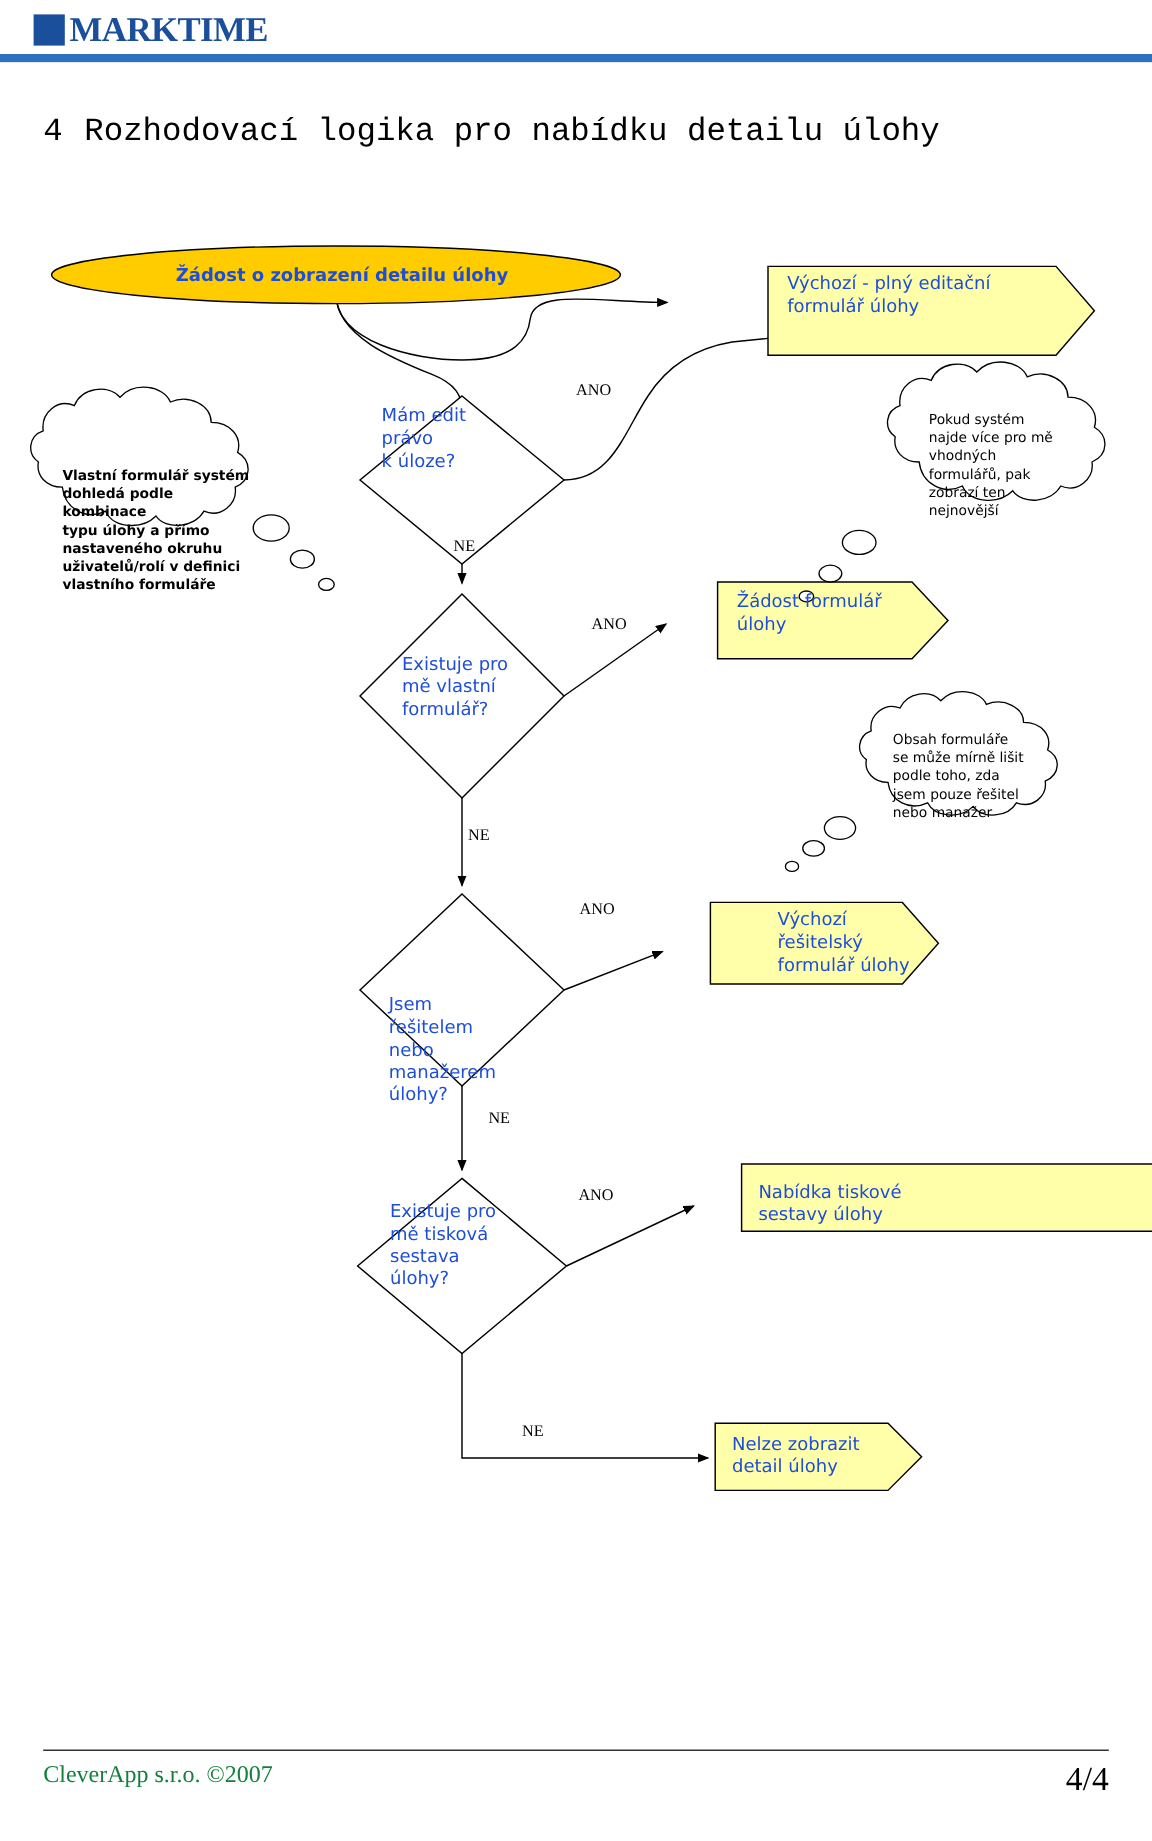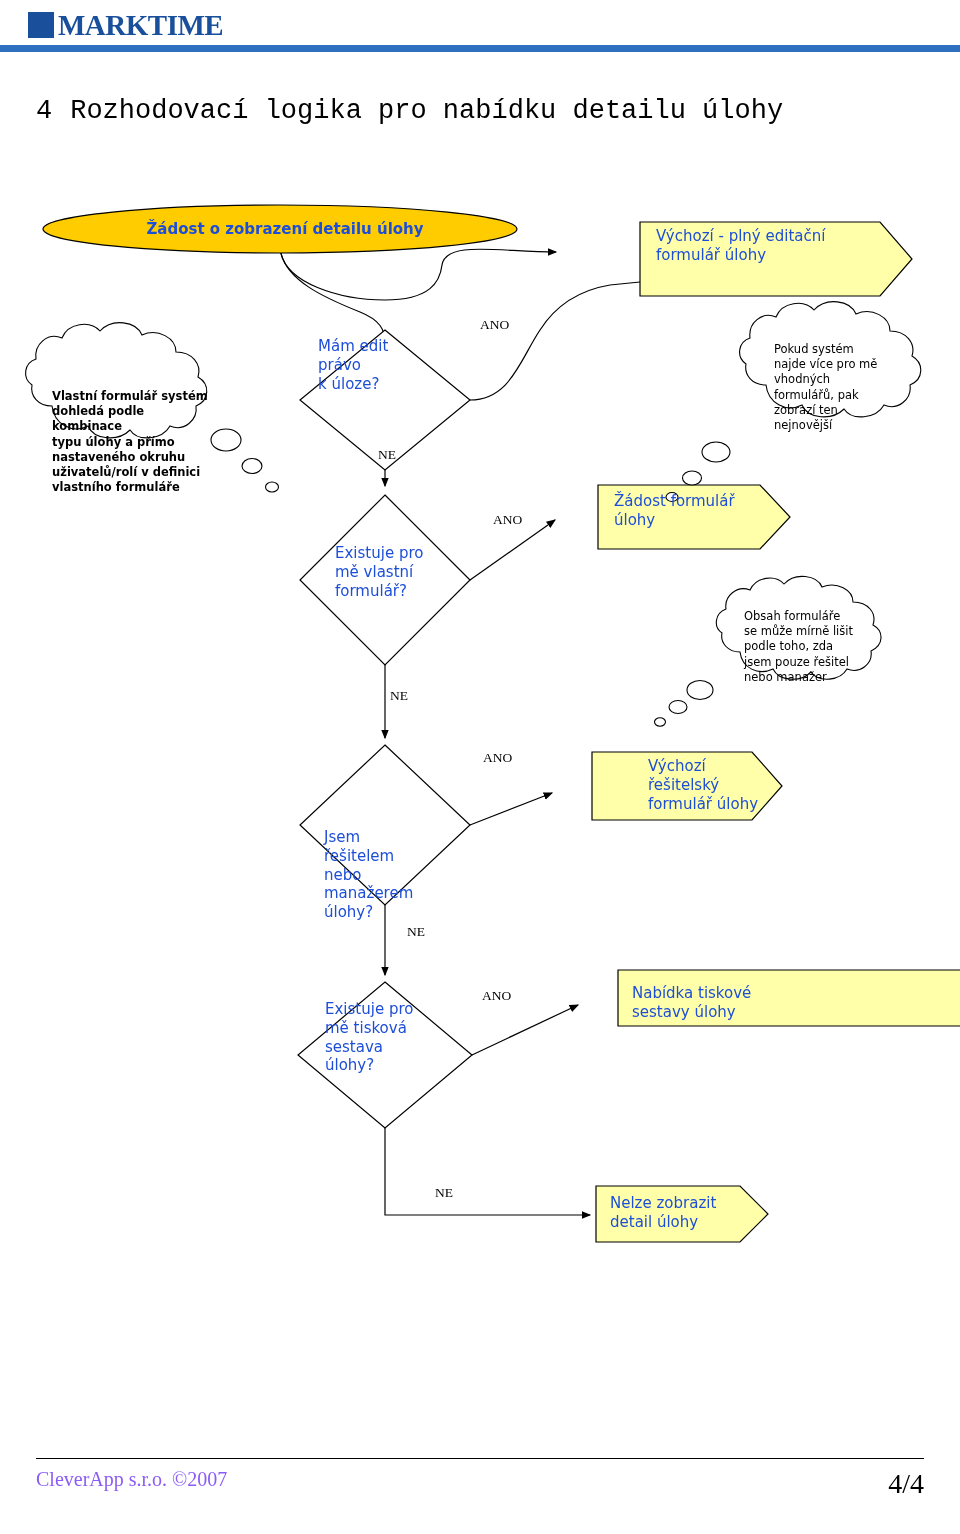--- a/index.html
+++ b/index.html
@@ -106,21 +106,21 @@
     position: absolute;
     left: 36px; top: 1458px;
     width: 888px; height: 1px;
     background: #000;
   }
   #footer-left {
     position: absolute;
     left: 36px; top: 1468px;
     font-family: "Liberation Serif", serif;
     font-size: 20px;
-    color: #8b5cf6;
+    color: #15803d;
   }
   #footer-right {
     position: absolute;
     right: 36px; top: 1468px;
     font-family: "Liberation Serif", serif;
     font-size: 28px;
     color: #000;
     margin-left: 21px;
   }
 </style>

